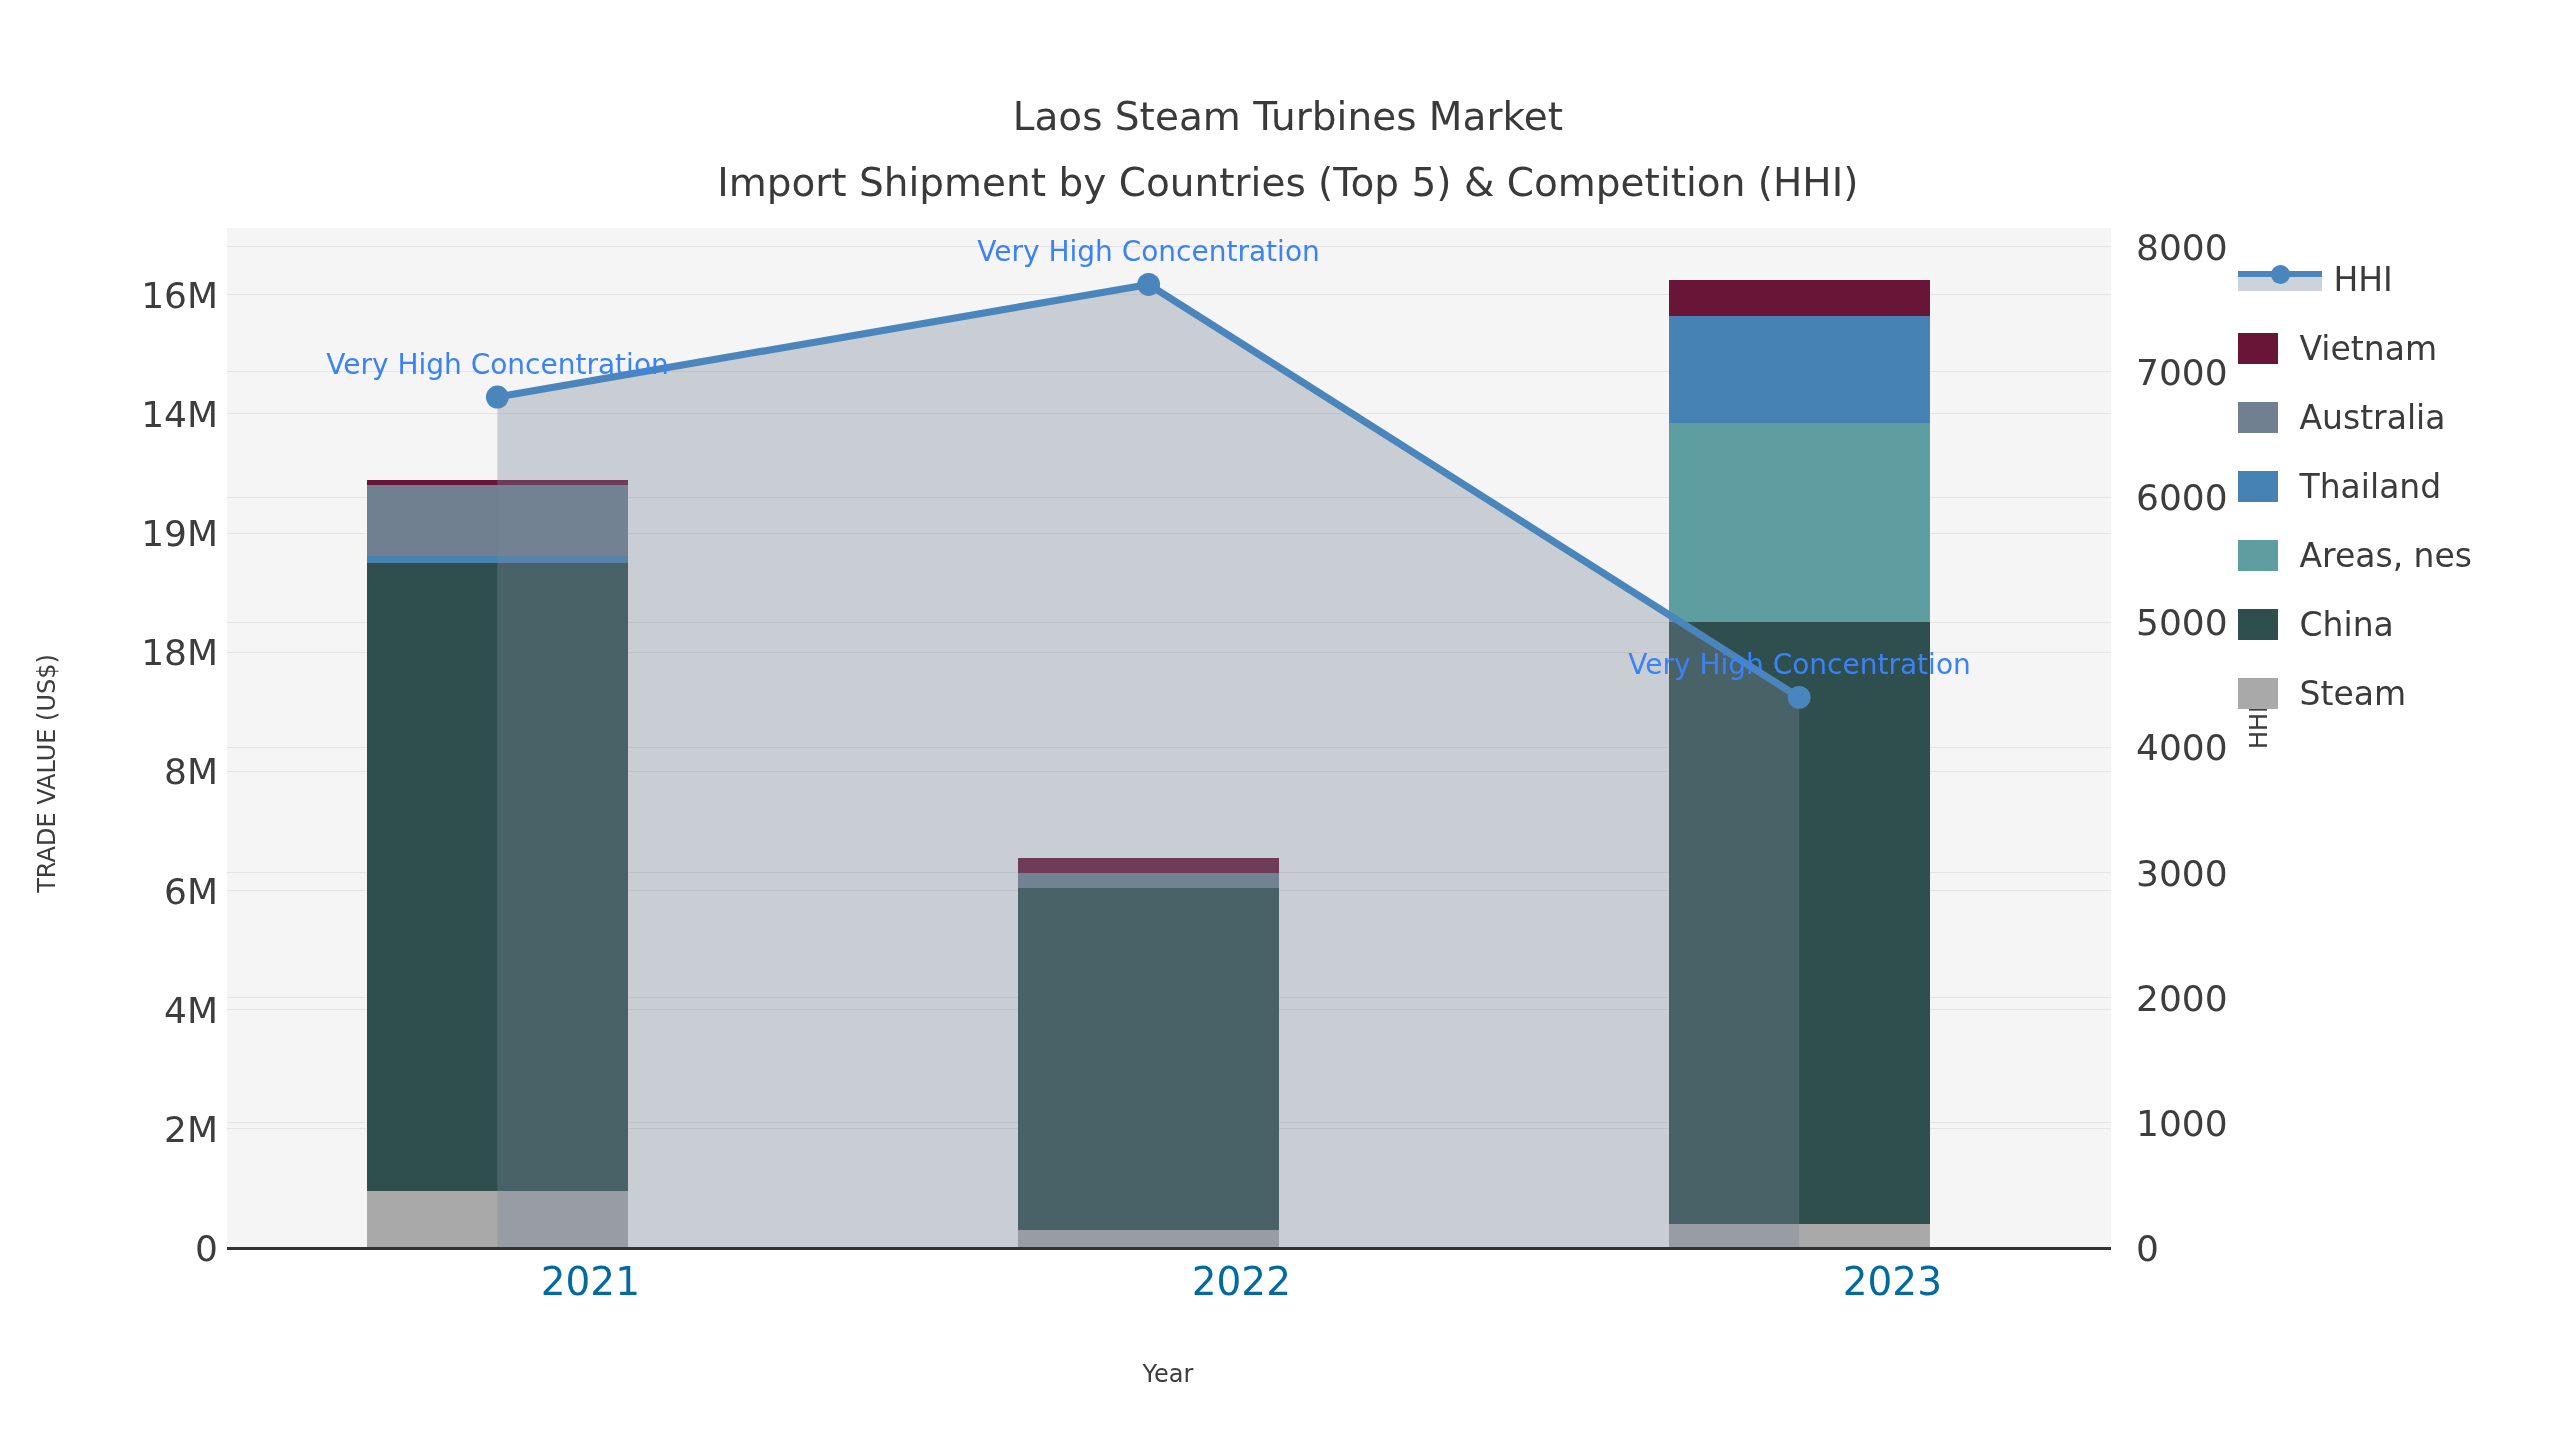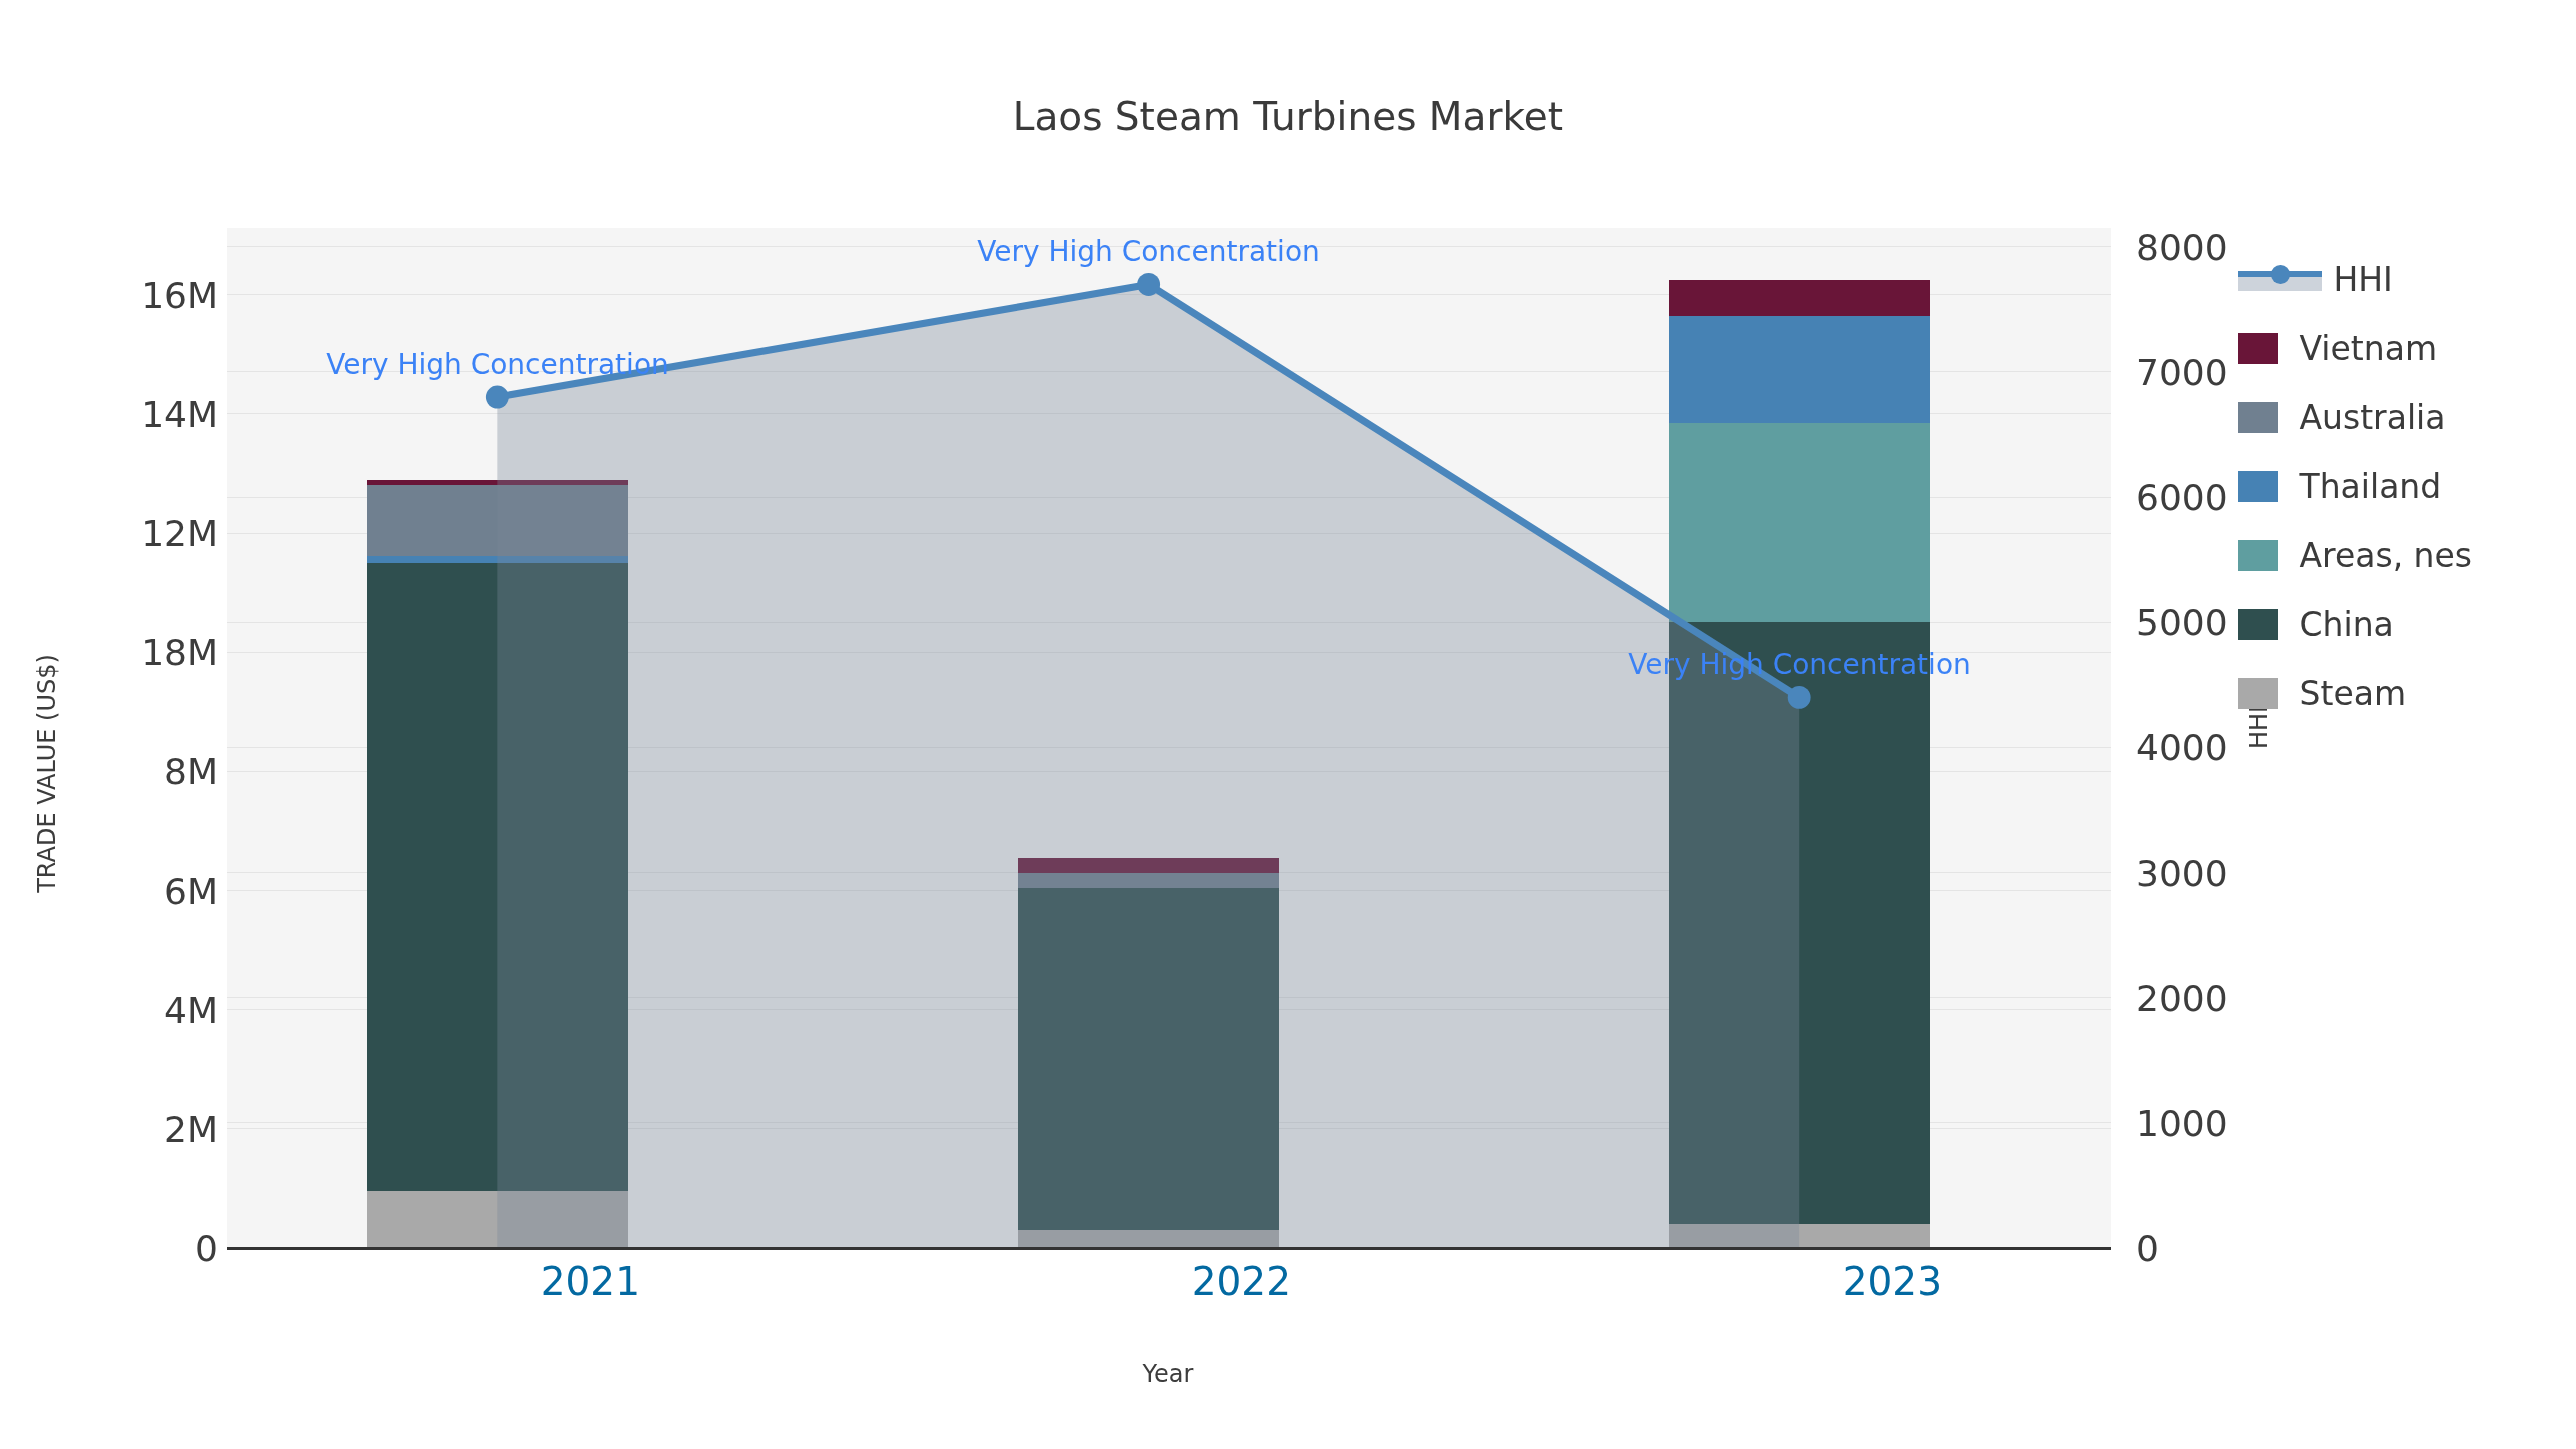--- a/index.html
+++ b/index.html
@@ -27,20 +27,21 @@
   .legend-hhi-line{position:absolute;left:0;top:7.2px;width:84px;height:6.4px;background:#4a86bc;}
   .legend-hhi-dot{position:absolute;left:33px;top:1.4px;width:18.6px;height:18.6px;border-radius:50%;background:#4a86bc;}
   .legend-label{font-size:33px;color:#3b3b3b;white-space:nowrap;}
 </style>
 </head>
 <body>
 
 <div id="figure">
   <div class="title-block">
     <div class="title-line">Laos Steam Turbines Market</div>
+    <div class="title-line">Import Shipment by Countries (Top 5) &amp; Competition (HHI)</div>
   </div>
 
   <div id="plot-area">
       <div class="gridline" style="top: 900px;"></div>
       <div class="gridline" style="top: 781px;"></div>
       <div class="gridline" style="top: 662px;"></div>
       <div class="gridline" style="top: 543px;"></div>
       <div class="gridline" style="top: 424px;"></div>
       <div class="gridline" style="top: 305px;"></div>
       <div class="gridline" style="top: 185px;"></div>
@@ -83,21 +84,21 @@
     </div>
   <div class="x-spine"></div>
 
   <div id="yticks">
       <div class="ytick" style="top: 1212px;">0</div>
       <div class="ytick" style="top: 1093px;">2M</div>
       <div class="ytick" style="top: 974px;">4M</div>
       <div class="ytick" style="top: 855px;">6M</div>
       <div class="ytick" style="top: 735px;">8M</div>
       <div class="ytick" style="top: 616px;">18M</div>
-      <div class="ytick" style="top: 497px;">12M</div>
+      <div class="ytick" style="top: 497px;">19M</div>
       <div class="ytick" style="top: 378px;">14M</div>
       <div class="ytick" style="top: 259px;">16M</div>
     </div>
   <div id="y2ticks">
       <div class="y2tick" style="top: 1212px;">0</div>
       <div class="y2tick" style="top: 1087px;">1000</div>
       <div class="y2tick" style="top: 962px;">2000</div>
       <div class="y2tick" style="top: 837px;">3000</div>
       <div class="y2tick" style="top: 711px;">4000</div>
       <div class="y2tick" style="top: 586px;">5000</div>

